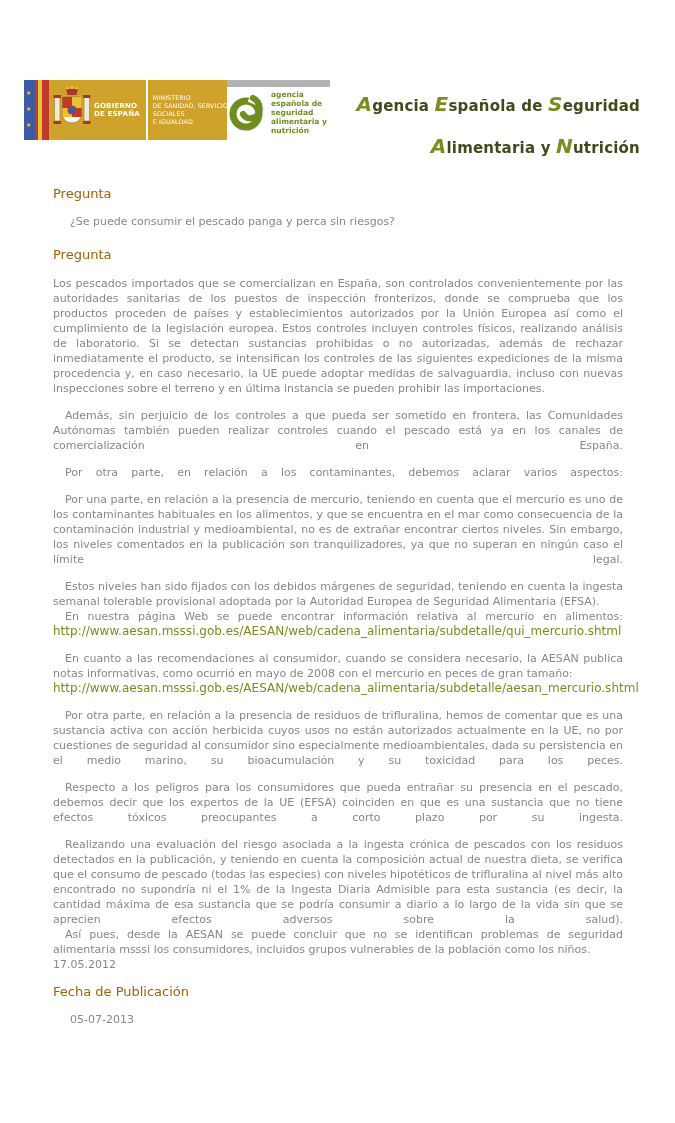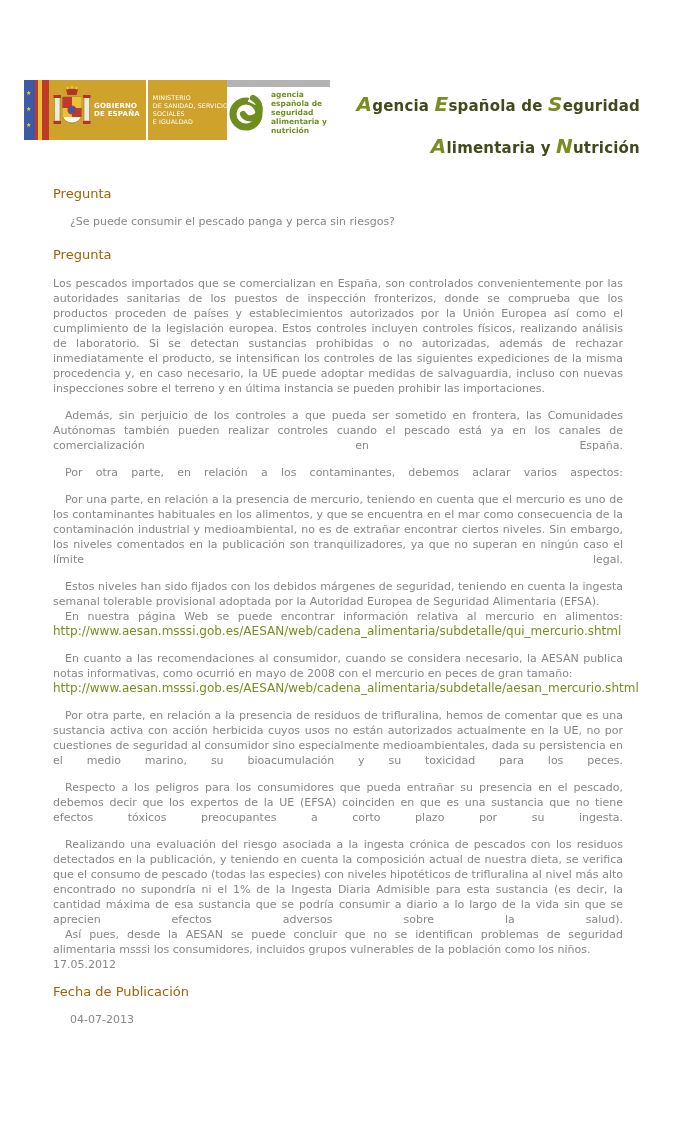--- a/index.html
+++ b/index.html
@@ -152,16 +152,16 @@
       <p class="tight">En cuanto a las recomendaciones al consumidor, cuando se considera necesario, la AESAN publica notas informativas, como ocurrió en mayo de 2008 con el mercurio en peces de gran tamaño:</p>
       <a class="lnk" href="#">http://www.aesan.msssi.gob.es/AESAN/web/cadena_alimentaria/subdetalle/aesan_mercurio.shtml</a>
       <p class="jl">Por otra parte, en relación a la presencia de residuos de trifluralina, hemos de comentar que es una sustancia activa con acción herbicida cuyos usos no están autorizados actualmente en la UE, no por cuestiones de seguridad al consumidor sino especialmente medioambientales, dada su persistencia en el medio marino, su bioacumulación y su toxicidad para los peces.</p>
       <p class="jl">Respecto a los peligros para los consumidores que pueda entrañar su presencia en el pescado, debemos decir que los expertos de la UE (EFSA) coinciden en que es una sustancia que no tiene efectos tóxicos preocupantes a corto plazo por su ingesta.</p>
       <p class="jl tight">Realizando una evaluación del riesgo asociada a la ingesta crónica de pescados con los residuos detectados en la publicación, y teniendo en cuenta la composición actual de nuestra dieta, se verifica que el consumo de pescado (todas las especies) con niveles hipotéticos de trifluralina al nivel más alto encontrado no supondría ni el 1% de la Ingesta Diaria Admisible para esta sustancia (es decir, la cantidad máxima de esa sustancia que se podría consumir a diario a lo largo de la vida sin que se aprecien efectos adversos sobre la salud).</p>
       <p class="tight">Así pues, desde la AESAN se puede concluir que no se identifican problemas de seguridad alimentaria msssi los consumidores, incluidos grupos vulnerables de la población como los niños.</p>
       <p class="noindent">17.05.2012</p>
     </div>
 
     <h2 class="section-h fecha-h">Fecha de Publicación</h2>
-    <p class="date-val">04-07-2013</p>
+    <p class="date-val">05-07-2013</p>
   </div>
 
 </div>
 
 </body></html>

